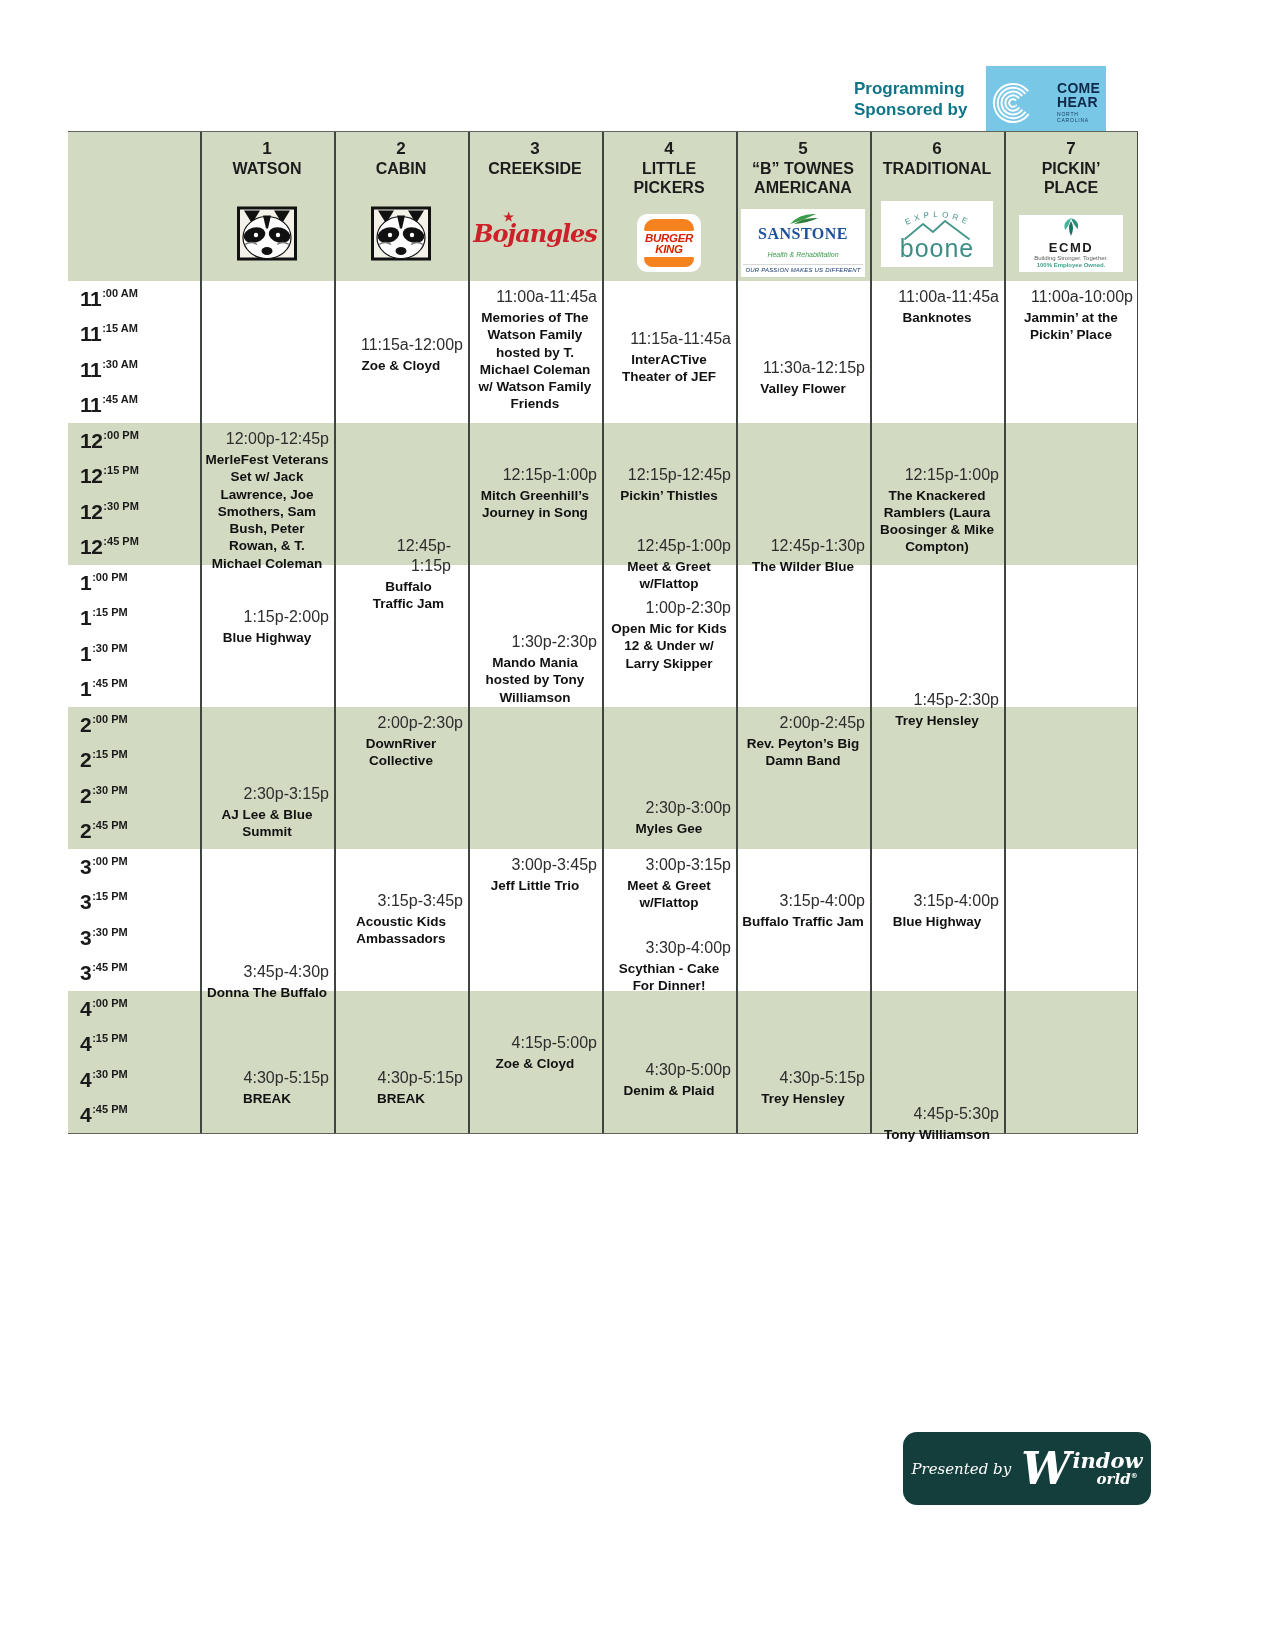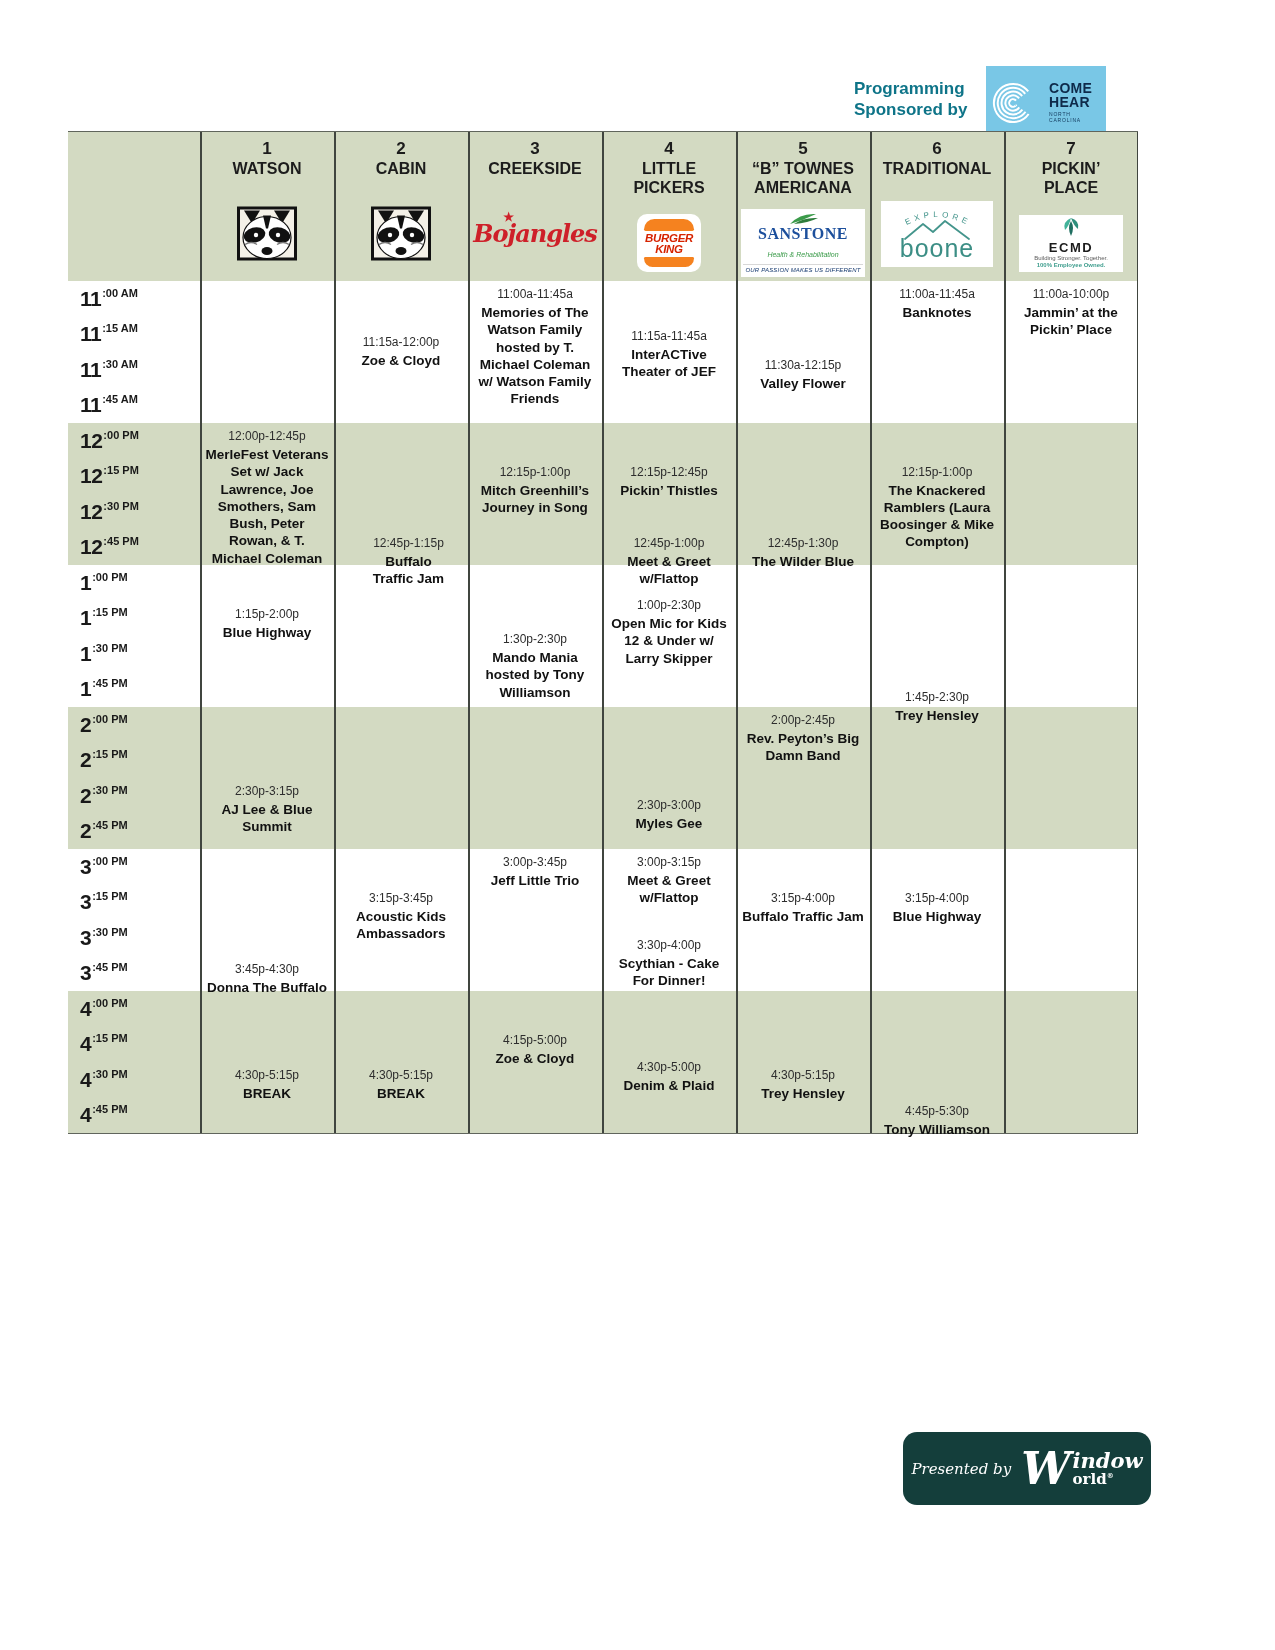--- a/index.html
+++ b/index.html
@@ -5,21 +5,21 @@
   html,body{margin:0;padding:0;background:#fff;}
   .page{position:relative;width:1275px;height:1650px;background:#ffffff;overflow:hidden;
         font-family:"Liberation Sans",sans-serif;color:#1c1c1c;}
 
   
   .page-title{position:absolute;left:74px;top:52px;font-family:"DejaVu Serif",serif;
     font-weight:bold;font-size:44px;letter-spacing:0;word-spacing:14px;color:var(--title-color);}
   .sponsor{position:absolute;left:854px;top:78px;font-weight:bold;font-size:17px;
     line-height:1.25;color:var(--sponsor-text-color);}
   .come-hear{position:absolute;left:986px;top:66px;width:120px;height:73px;
-    background:var(--come-hear-bg);display:flex;align-items:center;gap:15px;
+    background:var(--come-hear-bg);display:flex;align-items:center;gap:23px;
     padding:4px 6px;box-sizing:border-box;}
   .ch-icon{flex:0 0 auto;}
   .ch-text{display:flex;flex-direction:column;color:var(--come-hear-text);}
   .ch-line{font-size:14px;font-weight:800;line-height:.98;letter-spacing:.3px;}
   .ch-sub{font-size:5px;letter-spacing:.8px;margin-top:2px;color:#12395c;}
 
   
   .schedule{position:absolute;left:68px;top:131px;width:1070px;height:1001px;
     border-top:1.5px solid #60655c;}
   .header-row{position:relative;height:149px;background:var(--band-green);display:flex;}
@@ -34,21 +34,21 @@
   .band{position:absolute;left:0;width:100%;height:142px;background:var(--band-green);}
   .vline{position:absolute;top:0;bottom:0;width:1.5px;background:var(--grid-line);z-index:5;}
 
   .time-row{position:absolute;left:0;width:132px;height:35.5px;display:flex;align-items:center;
     padding-left:12px;box-sizing:border-box;z-index:2;}
   .t-hour{font-size:21px;font-weight:800;letter-spacing:-.5px;color:#191919;}
   .t-min{font-size:11px;font-weight:800;margin-left:1px;position:relative;top:-6px;color:#191919;}
 
   .event{position:absolute;width:134px;box-sizing:border-box;padding:6px 5px 0;
     text-align:center;z-index:2;}
-  .event-time{font-size:12px;color:#2d2d2d;margin-bottom:2px;line-height:1.25;}
+  .event-time{font-size:16px;color:#2d2d2d;margin-bottom:2px;line-height:1.25;text-align:right;}
   .event-name{font-size:13.5px;font-weight:bold;color:#111;line-height:1.28;}
 
   
   .raccoon svg{width:60px;height:55px;display:block;}
   .bojangles{position:relative;color:var(--bojangles-red);font-family:"DejaVu Serif",serif;
     font-style:italic;font-weight:bold;font-size:24px;letter-spacing:-1px;}
   .boj-star{position:absolute;top:-9px;left:30px;font-size:12px;font-style:normal;letter-spacing:0;}
   .bk{width:64px;height:58px;background:#fff;border-radius:10px;display:flex;flex-direction:column;
     align-items:center;justify-content:center;gap:2px;padding:3px;box-sizing:border-box;}
   .bk-bun-top{width:50px;height:12px;background:var(--burger-king-orange);border-radius:25px 25px 4px 4px;}
@@ -70,21 +70,21 @@
 
   
   .presented{position:absolute;left:903px;top:1432px;width:248px;height:73px;
     background:var(--window-world-bg);border-radius:14px;display:flex;align-items:center;
     justify-content:center;gap:10px;color:#fff;}
   .pb-script{font-family:"DejaVu Serif",serif;font-style:italic;font-size:15px;}
   .ww{display:flex;align-items:center;gap:2px;}
   .ww-w{font-family:"DejaVu Serif",serif;font-style:italic;font-weight:bold;font-size:44px;line-height:.9;}
   .ww-words{display:flex;flex-direction:column;line-height:1.05;}
   .ww-window{font-family:"DejaVu Serif",serif;font-style:italic;font-weight:bold;font-size:21px;}
-  .ww-world{font-family:"DejaVu Serif",serif;font-weight:bold;font-size:15px;}
+  .ww-world{font-family:"DejaVu Serif",serif;font-style:italic;font-weight:bold;font-size:15px;margin-left:24px;}
   .ww-reg{font-size:7px;vertical-align:super;}
 </style>
 </head>
 <body>
 
 <div class="page">
 
 
   <div class="sponsor">
     <div>Programming</div>
@@ -389,20 +389,24 @@
   <div class="event" style="left: 266px; top: 47.5px; min-height: 106.5px;">
     <div class="event-time">11:15a-12:00p</div>
     <div class="event-name">Zoe &amp; Cloyd</div>
   </div>
 
   <div class="event" style="left: 254px; top: 248.5px; min-height: 71px; padding-left: 44px;">
     <div class="event-time">12:45p-1:15p</div>
     <div class="event-name">Buffalo Traffic Jam</div>
   </div>
 
+  <div class="event" style="left: 266px; top: 426px; min-height: 71px;">
+    <div class="event-time">2:00p-2:30p</div>
+    <div class="event-name">DownRiver Collective</div>
+  </div>
 
   <div class="event" style="left: 266px; top: 603.5px; min-height: 71px;">
     <div class="event-time">3:15p-3:45p</div>
     <div class="event-name">Acoustic Kids Ambassadors</div>
   </div>
 
   <div class="event" style="left: 266px; top: 781px; min-height: 106.5px;">
     <div class="event-time">4:30p-5:15p</div>
     <div class="event-name">BREAK</div>
   </div>

